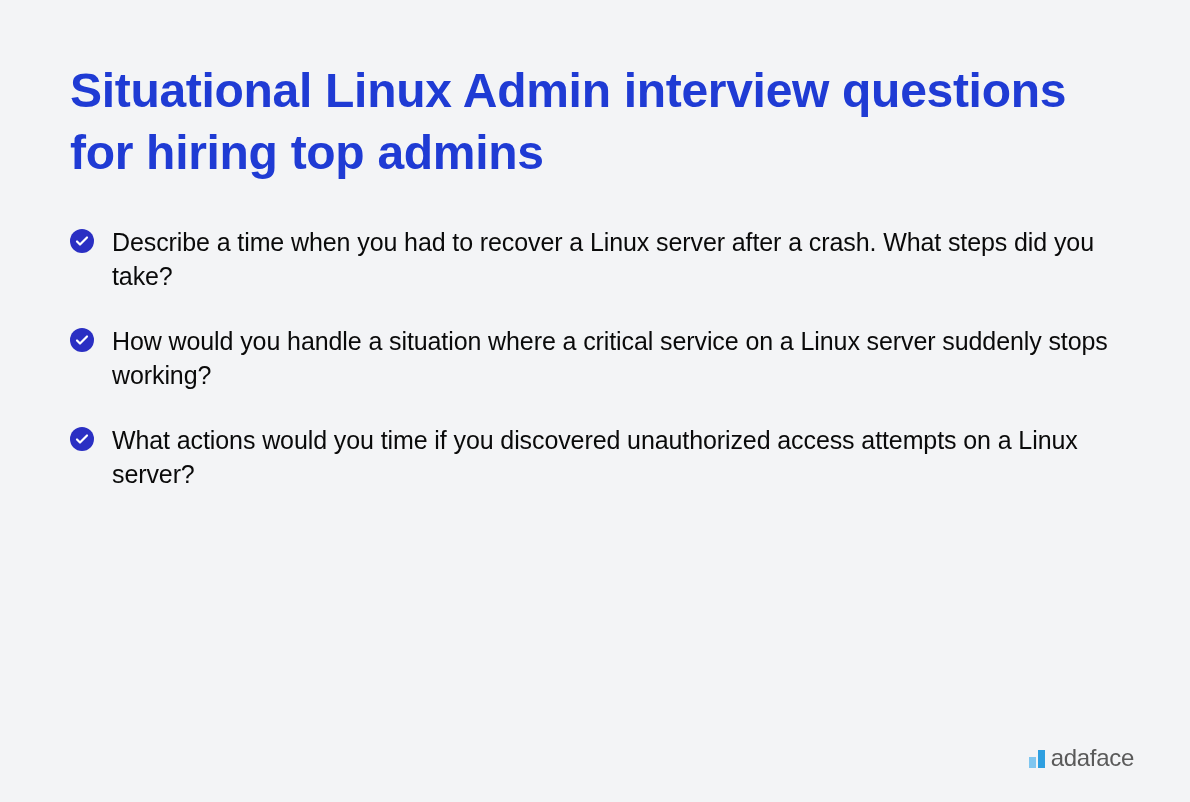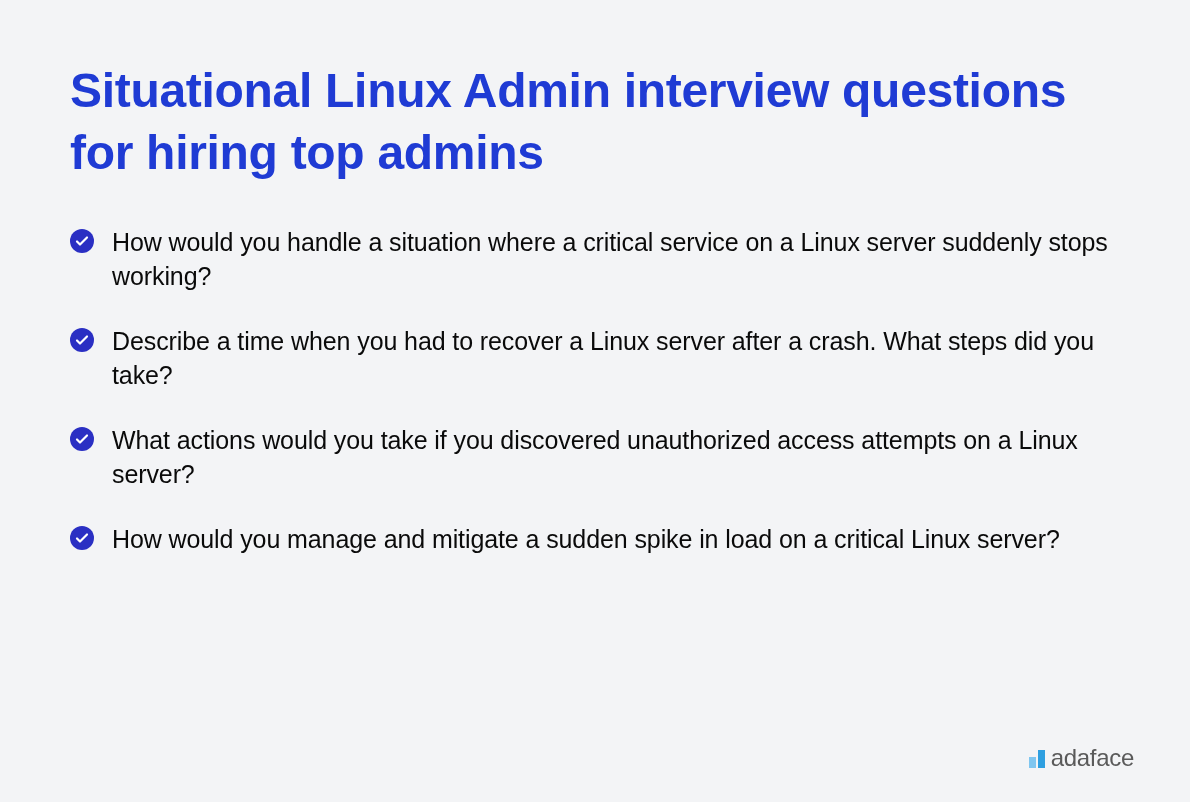--- a/index.html
+++ b/index.html
@@ -87,48 +87,39 @@
 <h1 class="title">Situational Linux Admin interview questions for hiring top admins</h1>
 
 <ul class="questions-list">
   <li class="question-item">
     <span class="check-icon">
       <svg viewBox="0 0 24 24">
           <circle cx="12" cy="12" r="12" fill="#2a2fc3"></circle>
           <path d="M7 12.5l3 3 7-7" stroke="#fff" stroke-width="2.2" fill="none" stroke-linecap="round" stroke-linejoin="round"></path>
         </svg>
     </span>
+    <span class="question-text">Describe a time when you had to recover a Linux server after a crash. What steps did you take?</span>
+  </li>
+  <li class="question-item">
+    <span class="check-icon">
+      <svg viewBox="0 0 24 24">
+          <circle cx="12" cy="12" r="12" fill="#2a2fc3"></circle>
+          <path d="M7 12.5l3 3 7-7" stroke="#fff" stroke-width="2.2" fill="none" stroke-linecap="round" stroke-linejoin="round"></path>
+        </svg>
+    </span>
     <span class="question-text">How would you handle a situation where a critical service on a Linux server suddenly stops working?</span>
   </li>
   <li class="question-item">
     <span class="check-icon">
       <svg viewBox="0 0 24 24">
           <circle cx="12" cy="12" r="12" fill="#2a2fc3"></circle>
           <path d="M7 12.5l3 3 7-7" stroke="#fff" stroke-width="2.2" fill="none" stroke-linecap="round" stroke-linejoin="round"></path>
         </svg>
     </span>
-    <span class="question-text">Describe a time when you had to recover a Linux server after a crash. What steps did you take?</span>
-  </li>
-  <li class="question-item">
-    <span class="check-icon">
-      <svg viewBox="0 0 24 24">
-          <circle cx="12" cy="12" r="12" fill="#2a2fc3"></circle>
-          <path d="M7 12.5l3 3 7-7" stroke="#fff" stroke-width="2.2" fill="none" stroke-linecap="round" stroke-linejoin="round"></path>
-        </svg>
-    </span>
-    <span class="question-text">What actions would you take if you discovered unauthorized access attempts on a Linux server?</span>
-  </li>
-  <li class="question-item">
-    <span class="check-icon">
-      <svg viewBox="0 0 24 24">
-          <circle cx="12" cy="12" r="12" fill="#2a2fc3"></circle>
-          <path d="M7 12.5l3 3 7-7" stroke="#fff" stroke-width="2.2" fill="none" stroke-linecap="round" stroke-linejoin="round"></path>
-        </svg>
-    </span>
-    <span class="question-text">How would you manage and mitigate a sudden spike in load on a critical Linux server?</span>
+    <span class="question-text">What actions would you time if you discovered unauthorized access attempts on a Linux server?</span>
   </li>
 </ul>
 
 <div class="logo">
   <span class="logo-bars">
     <span class="bar1"></span>
     <span class="bar2"></span>
   </span>
   <span class="logo-text">adaface</span>
 </div>

